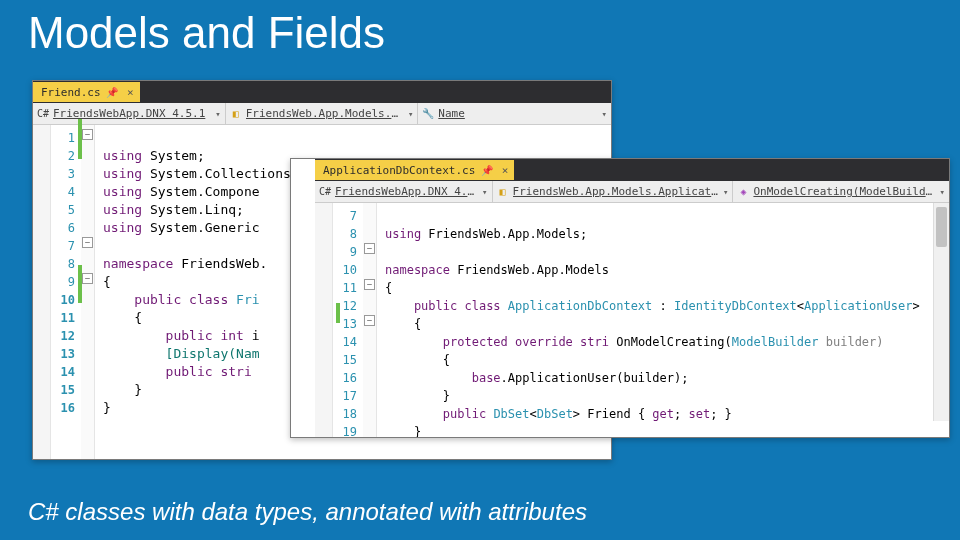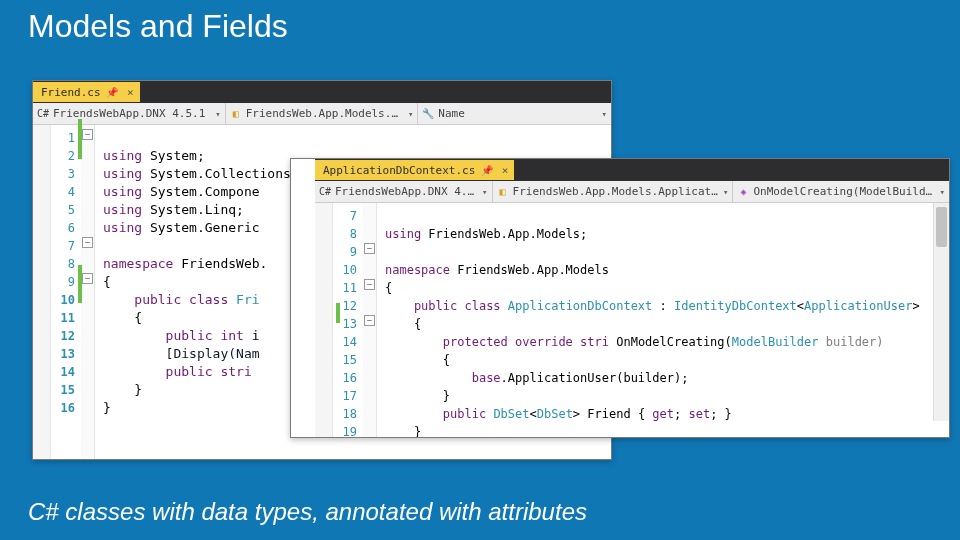--- a/index.html
+++ b/index.html
@@ -1,49 +1,49 @@
 <!DOCTYPE html>
 <html><head>
 <meta charset="utf-8">
 <style>
   * { margin:0; padding:0; box-sizing:border-box; }
   body { width:960px; height:540px; background:#1077b5; font-family:"Segoe UI",Arial,sans-serif; overflow:hidden; position:relative; }
-  .slide-title { color:#fff; font-size:32px; font-weight:300; padding:8px 28px 2px; }
+  .slide-title { color:#fff; font-size:44px; font-weight:300; padding:8px 28px 2px; }
   .caption { position:absolute; left:28px; bottom:14px; color:#fff; font-size:24px; font-style:italic; font-weight:300;margin-top:45px; }
 
   .editor { position:absolute; background:#fff; border:1px solid #7a7a7a; box-shadow:0 2px 6px rgba(0,0,0,.25); font-family:Consolas,monospace; font-size:13px; }
   .editor1 { left:32px; top:80px; width:580px; height:380px; }
   .editor2 { left:290px; top:158px; width:660px; height:280px;padding-left:24px; }
 
   .tabbar { height:22px; background:#2d2d30; display:flex; align-items:center; }
   .tab { height:20px; background:#f5cf47; color:#2d2d2d; font-size:11px; padding:2px 4px 2px 8px; display:flex; align-items:center; gap:6px; }
   .tab .pin { font-size:10px; color:#555; }
   .tab .close { font-size:11px; color:#555; padding:0 2px; }
 
   .navbar { height:22px; background:#eee; border-bottom:1px solid #ccc; display:flex; font-size:11px; color:#444; }
   .navcell { flex:1 1 33%; border-right:1px solid #ccc; display:flex; align-items:center; padding:0 4px; gap:4px; min-width:0; }
   .navcell:last-child { border-right:none; }
   .navcell .ico { width:12px; height:12px; display:inline-flex; align-items:center; justify-content:center; font-size:10px; }
-  .navcell .txt { white-space:nowrap; overflow:hidden; text-overflow:ellipsis; flex:1; }
+  .navcell .txt { white-space:nowrap; overflow:hidden; text-overflow:ellipsis; flex:1;text-decoration:underline; }
   .navcell .dd { font-size:9px; color:#666; }
 
   .codearea { display:flex; height:calc(100% - 44px); background:#fff; overflow:hidden; }
   .leftgutter { width:18px; background:#f5f5f5; border-right:1px solid #e5e5e5; }
   .linenums { width:30px; text-align:right; padding:4px 6px 0 0; color:#2b91af; font-size:12px; line-height:18px; }
   .linenums.bold div:nth-child(n+10){ font-weight:bold; }
   .foldgutter { width:14px; border-right:1px solid #e5e5e5; background:#fafafa; position:relative; }
   .foldbox { position:absolute; left:1px; width:11px; height:11px; border:1px solid #999; background:#fff; font-size:9px; line-height:9px; text-align:center; color:#666; }
   .greenbar { position:absolute; width:4px; background:#6cc04a; left:45px; }
 
   .code { padding:4px 0 0 8px; line-height:18px; white-space:pre; font-size:13px; position:relative; flex:1; }
   .kw { color:#701a75; }
   .type { color:#2b91af; }
   .id { color:#000; }
   .grey { color:#808080; }
-  .square { color:#0f172a; }
+  .square { color:#0f766e; }
 
   .scrollv { position:absolute; right:0; top:44px; bottom:16px; width:16px; background:#f0f0f0; border-left:1px solid #ddd; }
   .scrollv .thumb { position:absolute; left:2px; right:2px; top:4px; height:40px; background:#c2c2c2; border-radius:2px; }
 </style>
 </head>
 <body>
 
 <div class="slide-title">Models and Fields</div>
 
 <div class="editor editor1">

